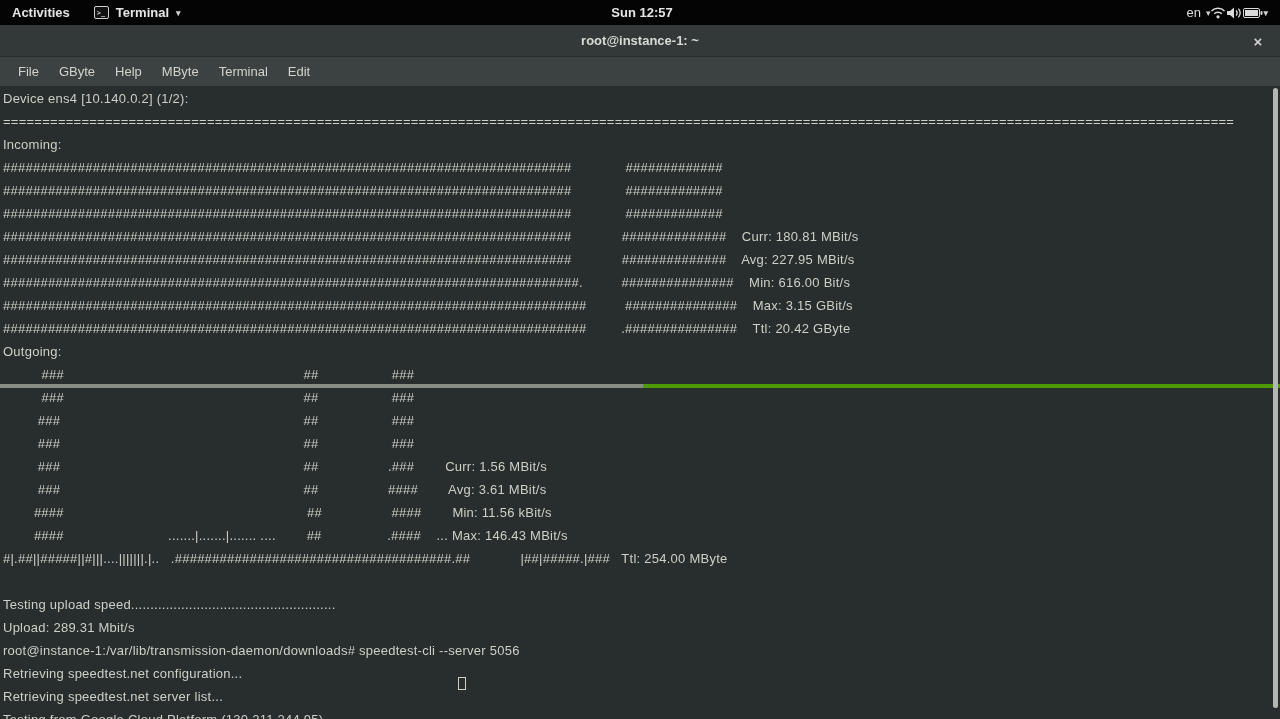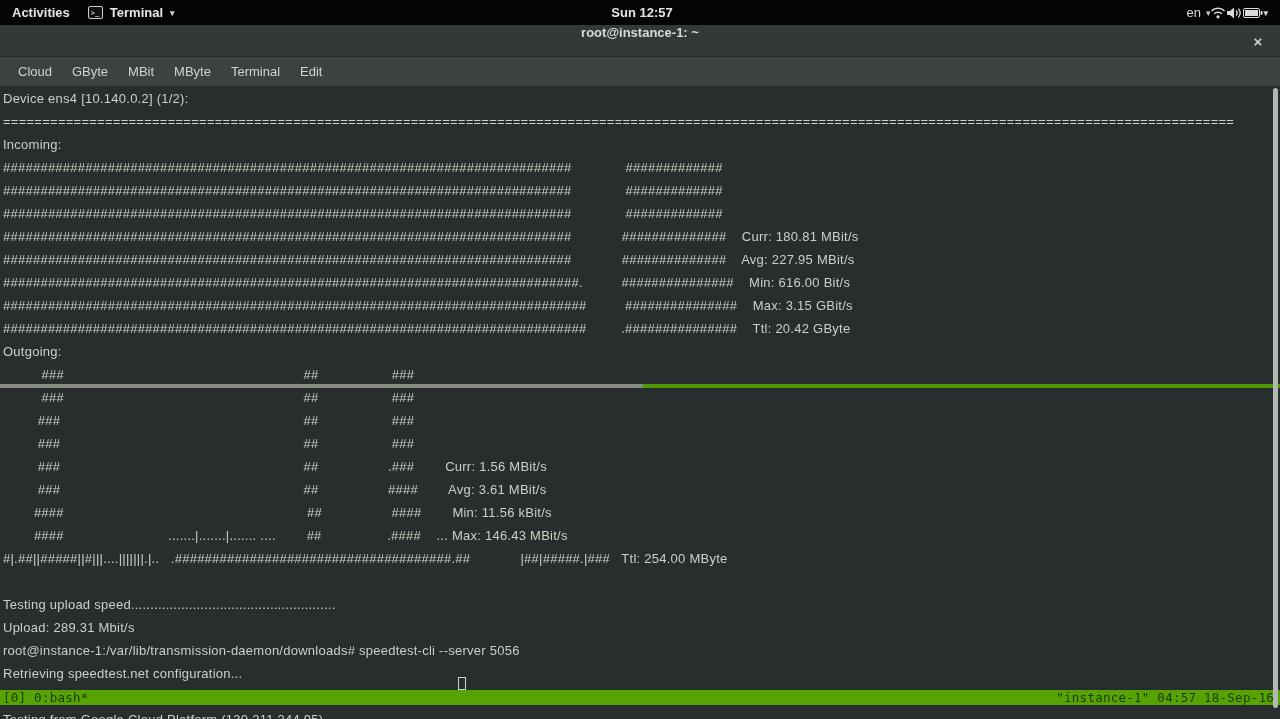--- a/index.html
+++ b/index.html
@@ -3,37 +3,37 @@
 <meta charset="utf-8">
 <style>
   * { margin:0; padding:0; box-sizing:border-box; }
   html,body { width:1280px; height:719px; overflow:hidden; background:#282d2d; }
   body { font-family:"Liberation Sans", sans-serif; position:relative; }
 
   
   .topbar { position:absolute; top:0; left:0; width:1280px; height:25px;
             background:#040404; color:#e6e6e6; display:flex; align-items:center;
             font-size:13px; font-weight:700; }
-  .topbar-left { display:flex; align-items:center; gap:18px; padding-left:12px; }
+  .topbar-left { display:flex; align-items:center; gap:24px; padding-left:12px; }
   .activities { cursor:default; }
   .appmenu { display:flex; align-items:center; gap:7px; }
   .term-glyph { width:15px; height:13px; border:1px solid #cfcfcf; border-radius:2px;
                 display:inline-flex; align-items:center; justify-content:flex-start;
                 font-size:7px; font-weight:700; color:#cfcfcf; padding-left:2px;
                 font-family:"DejaVu Sans Mono", monospace; background:#111; }
   .caret { font-size:9px; position:relative; top:0px; color:#cfcfcf; }
   .topbar-center { position:absolute; left:4px; right:0; text-align:center; pointer-events:none; }
   .topbar-right { margin-left:auto; display:flex; align-items:center; padding-right:12px; }
   .kbd-layout { display:flex; align-items:center; gap:5px; font-weight:400; color:#dedede; }
   .sysicon { display:inline-flex; align-items:center; }
 
   
   .titlebar { position:absolute; top:25px; left:0; width:1280px; height:32px;
               background:#333938; border-bottom:1px solid #272c2b;
-              display:flex; align-items:flex-start; justify-content:center; }
+              display:flex; align-items:center; justify-content:center; }
   .title-text { color:#d8dad5; font-size:13px; font-weight:700; }
   .close-btn { position:absolute; right:10px; top:0; height:32px; width:24px;
                display:flex; align-items:center; justify-content:center;
                color:#d0d0d0; font-size:15px; font-weight:700; cursor:default; }
 
   
   .menubar { position:absolute; top:57px; left:0; width:1280px; height:29px;
              background:#3c4241; display:flex; align-items:center; padding-left:8px; }
   .menu-item { color:#d2d3ce; font-size:13px; padding:4px 10px; cursor:default; }
 
@@ -106,23 +106,23 @@
     <span class="caret">▾</span>
   </div>
 </div>
 
 <div class="titlebar">
   <span class="title-text">root@instance-1: ~</span>
   <span class="close-btn">×</span>
 </div>
 
 <div class="menubar">
-  <span class="menu-item">Cloud</span>
+  <span class="menu-item">File</span>
   <span class="menu-item">GByte</span>
-  <span class="menu-item">MBit</span>
+  <span class="menu-item">Help</span>
   <span class="menu-item">MByte</span>
   <span class="menu-item">Terminal</span>
   <span class="menu-item">Edit</span>
 </div>
 
 <div class="content">
   <pre id="term">Device ens4 [10.140.0.2] (1/2):
 =============================================================================================================================================================
 Incoming:
 ############################################################################              #############
@@ -166,21 +166,17 @@
 Upload: 466.76 Mbit/s
 root@instance-1:/var/lib/transmission-daemon/downloads# </pre>
 
   <div class="separator">
     <div class="sep-left"></div>
     <div class="sep-right"></div>
   </div>
 
   <div class="cursor"></div>
 
-  <div class="tmuxbar">
-    <span>[0] 0:bash*</span>
-    <span>"instance-1" 04:57 18-Sep-16</span>
-  </div>
 
   <div class="scrollbar">
     <div class="scroll-thumb"></div>
   </div>
 </div>
 
 </body></html>

